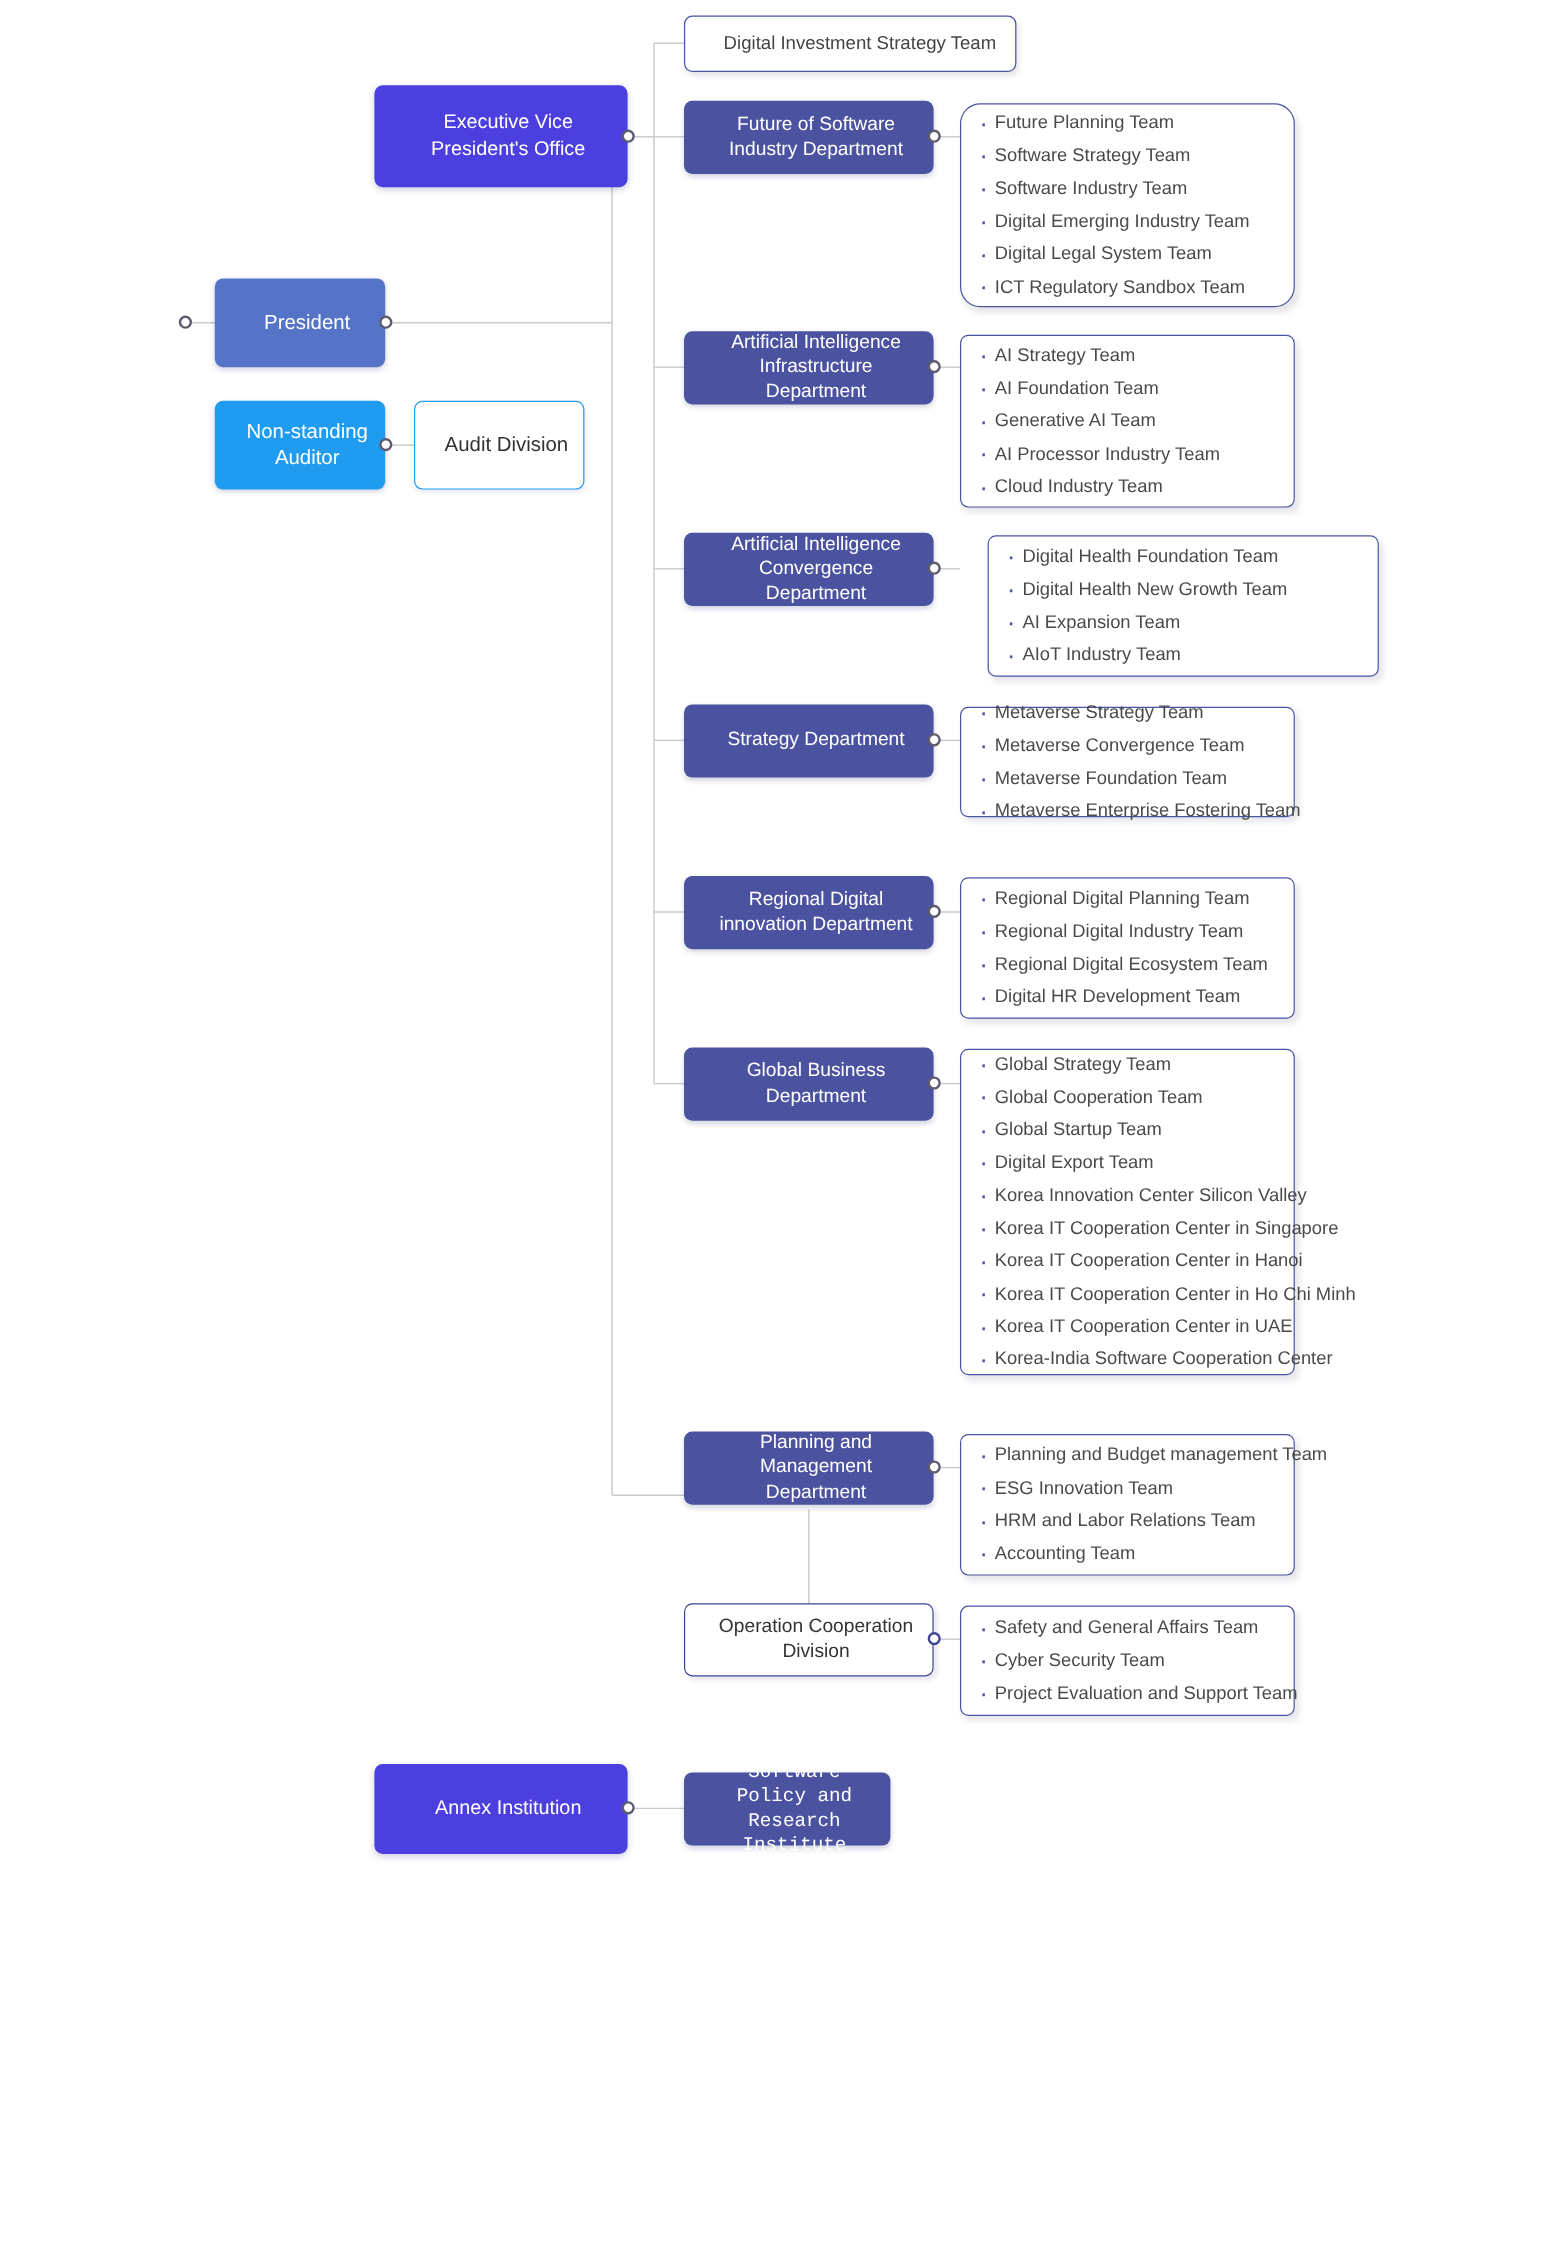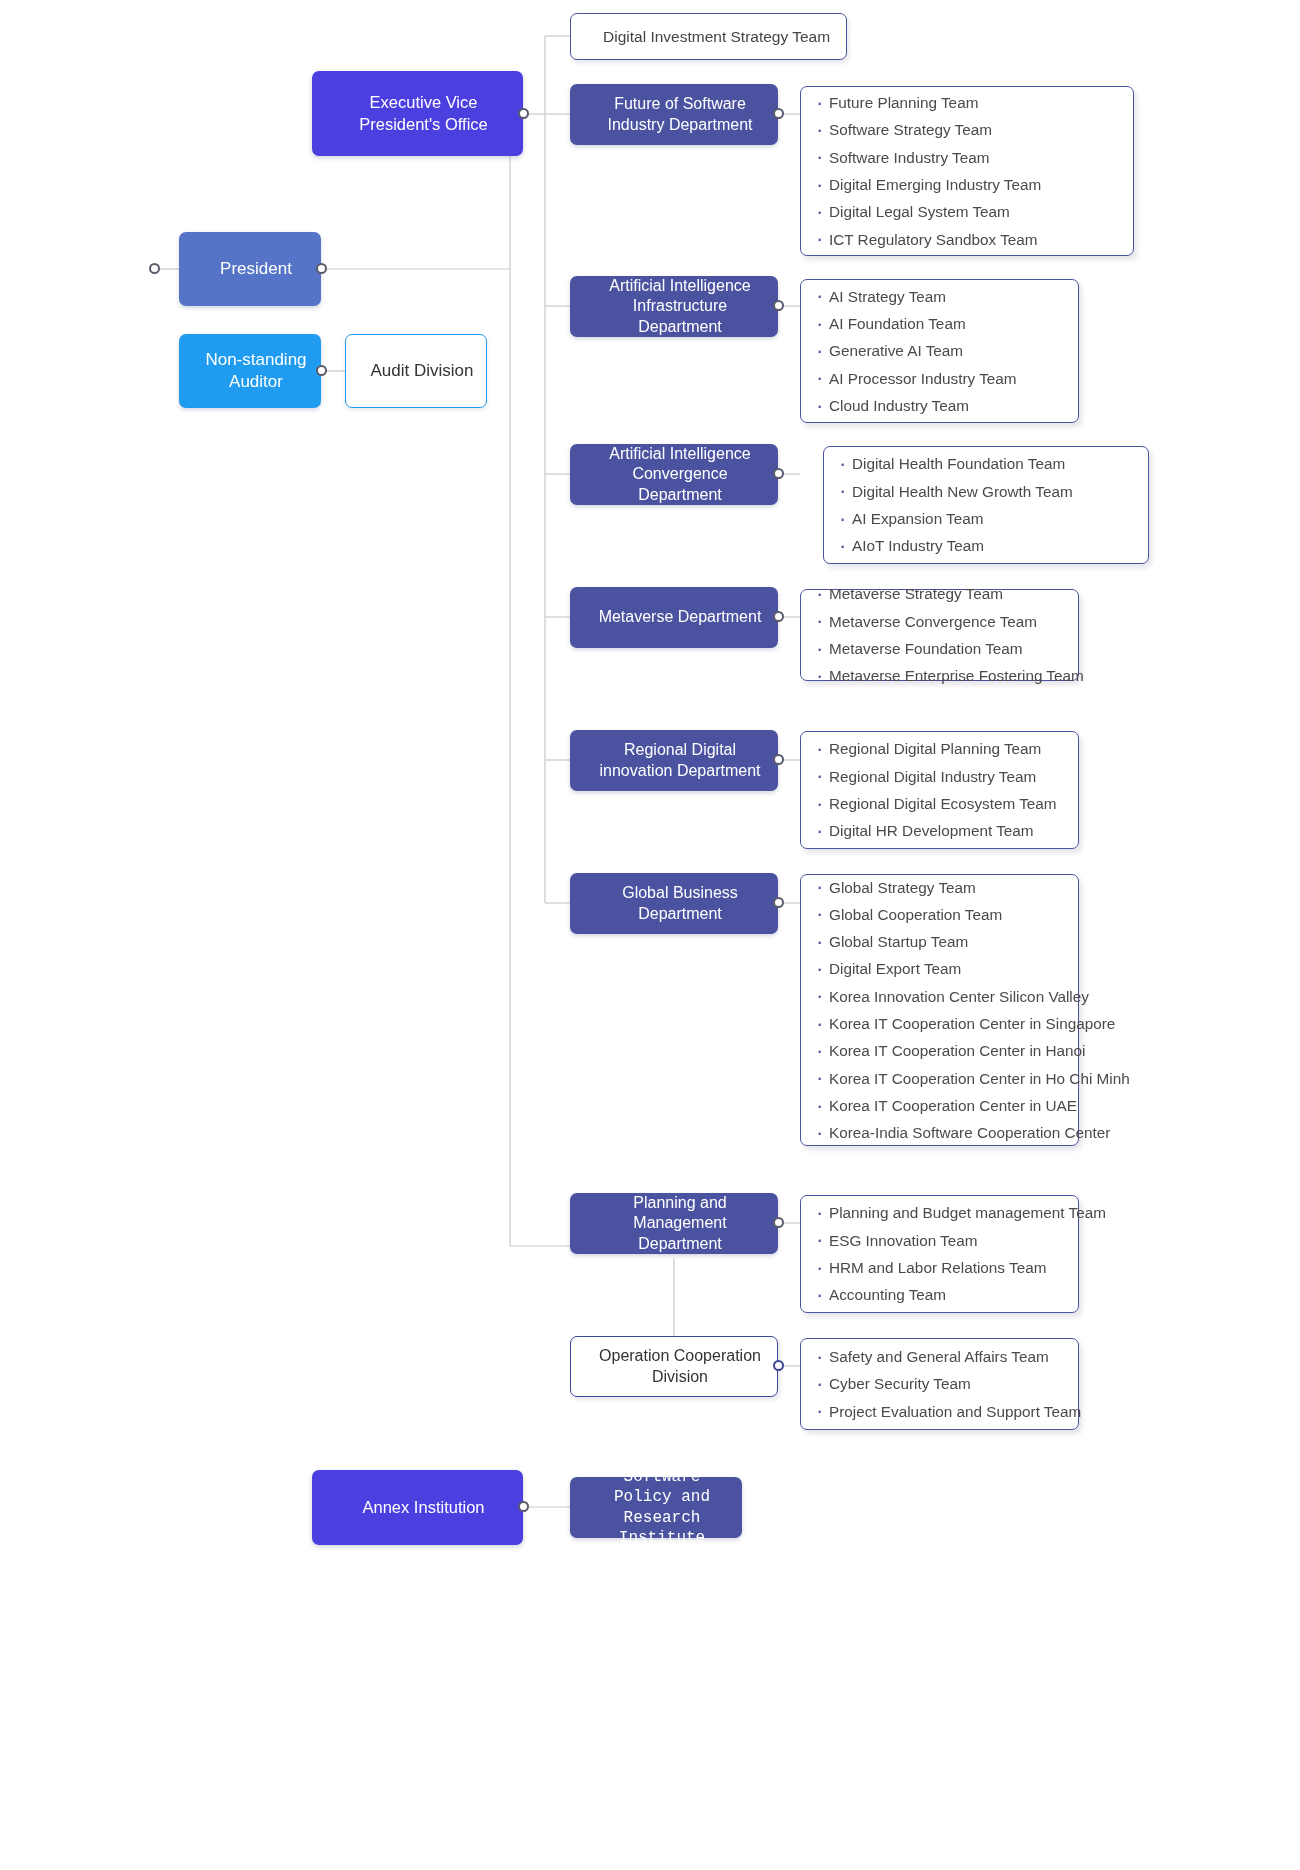--- a/index.html
+++ b/index.html
@@ -215,21 +215,21 @@
 
   <div class="node n-dept" style="left:570px; top:276px; width:208px; height:61px;">
     <span class="label">Artificial Intelligence Infrastructure Department</span>
   </div>
 
   <div class="node n-dept" style="left:570px; top:444px; width:208px; height:61px;">
     <span class="label">Artificial Intelligence Convergence Department</span>
   </div>
 
   <div class="node n-dept" style="left:570px; top:587px; width:208px; height:61px;">
-    <span class="label">Metaverse Department</span>
+    <span class="label">Strategy Department</span>
   </div>
 
   <div class="node n-dept" style="left:570px; top:730px; width:208px; height:61px;">
     <span class="label">Regional Digital innovation Department</span>
   </div>
 
   <div class="node n-dept" style="left:570px; top:873px; width:208px; height:61px;">
     <span class="label">Global Business Department</span>
   </div>
 
@@ -242,21 +242,21 @@
   </div>
 
   <div class="node n-annex" style="left:312px; top:1470px; width:211px; height:75px;">
     <span class="label">Annex Institution</span>
   </div>
 
   <div class="node n-dept" style="left:570px; top:1477px; width:172px; height:61px;font-family:Liberation Mono, monospace;">
     <span class="label">Software Policy and Research Institute</span>
   </div>
 
-  <div class="team-panel" style="left:800px; top:86px; width:334px; height:170px;">
+  <div class="team-panel" style="left:800px; top:86px; width:279px; height:170px;border-radius:17px;">
     <ul>
       <li>Future Planning Team</li>
       <li>Software Strategy Team</li>
       <li>Software Industry Team</li>
       <li>Digital Emerging Industry Team</li>
       <li>Digital Legal System Team</li>
       <li>ICT Regulatory Sandbox Team</li>
     </ul>
   </div>
 

